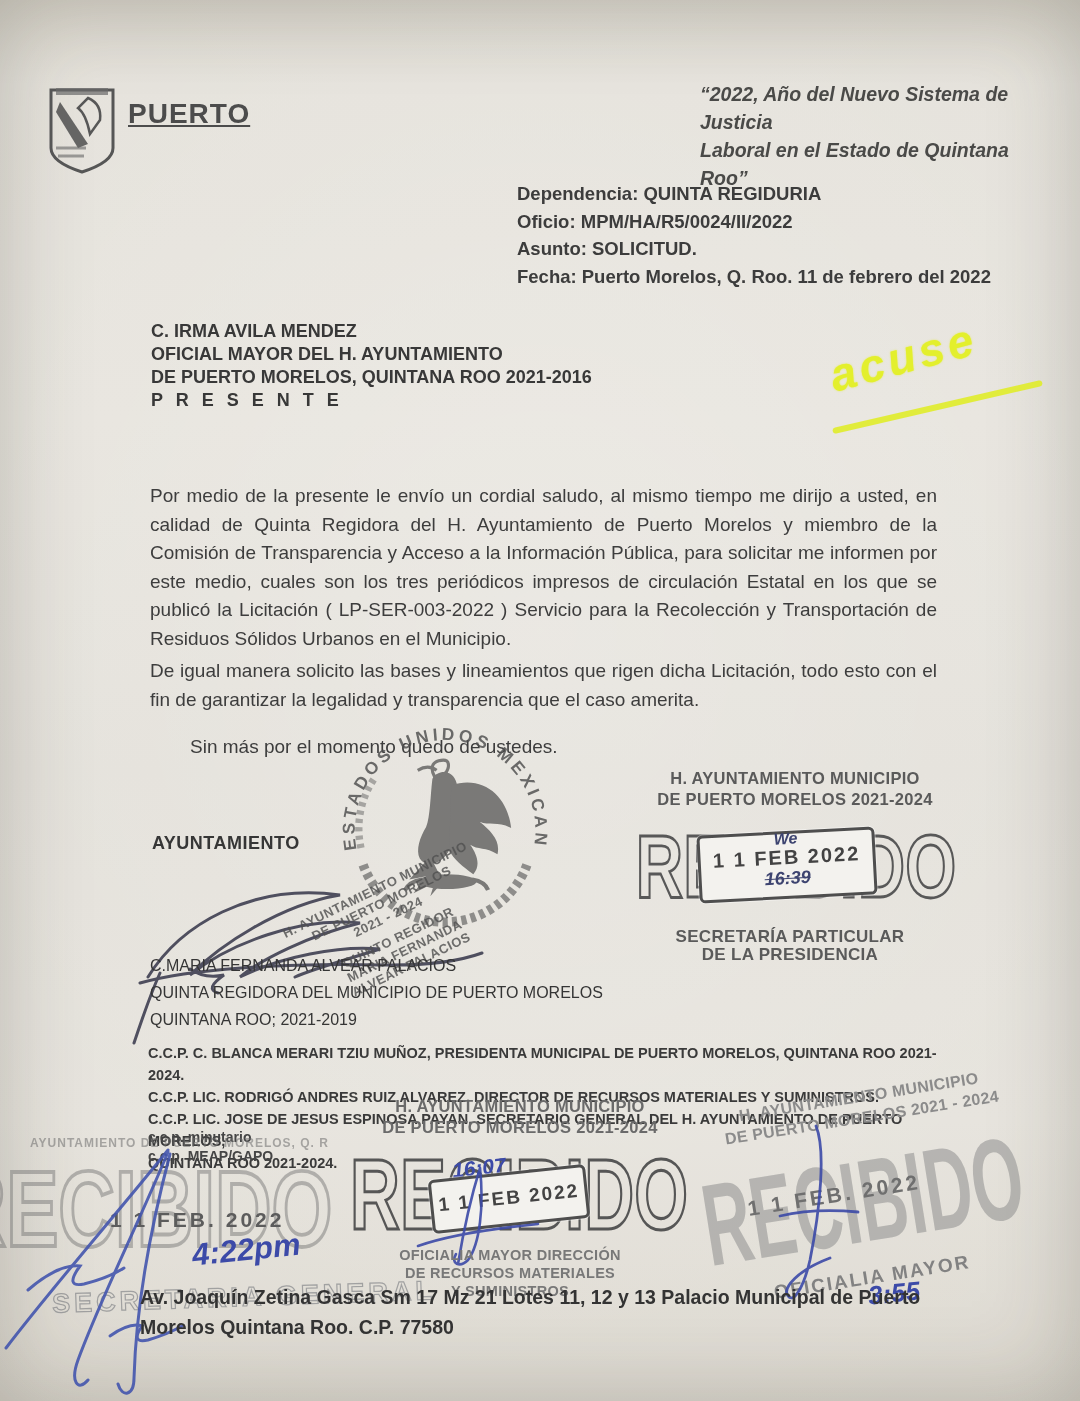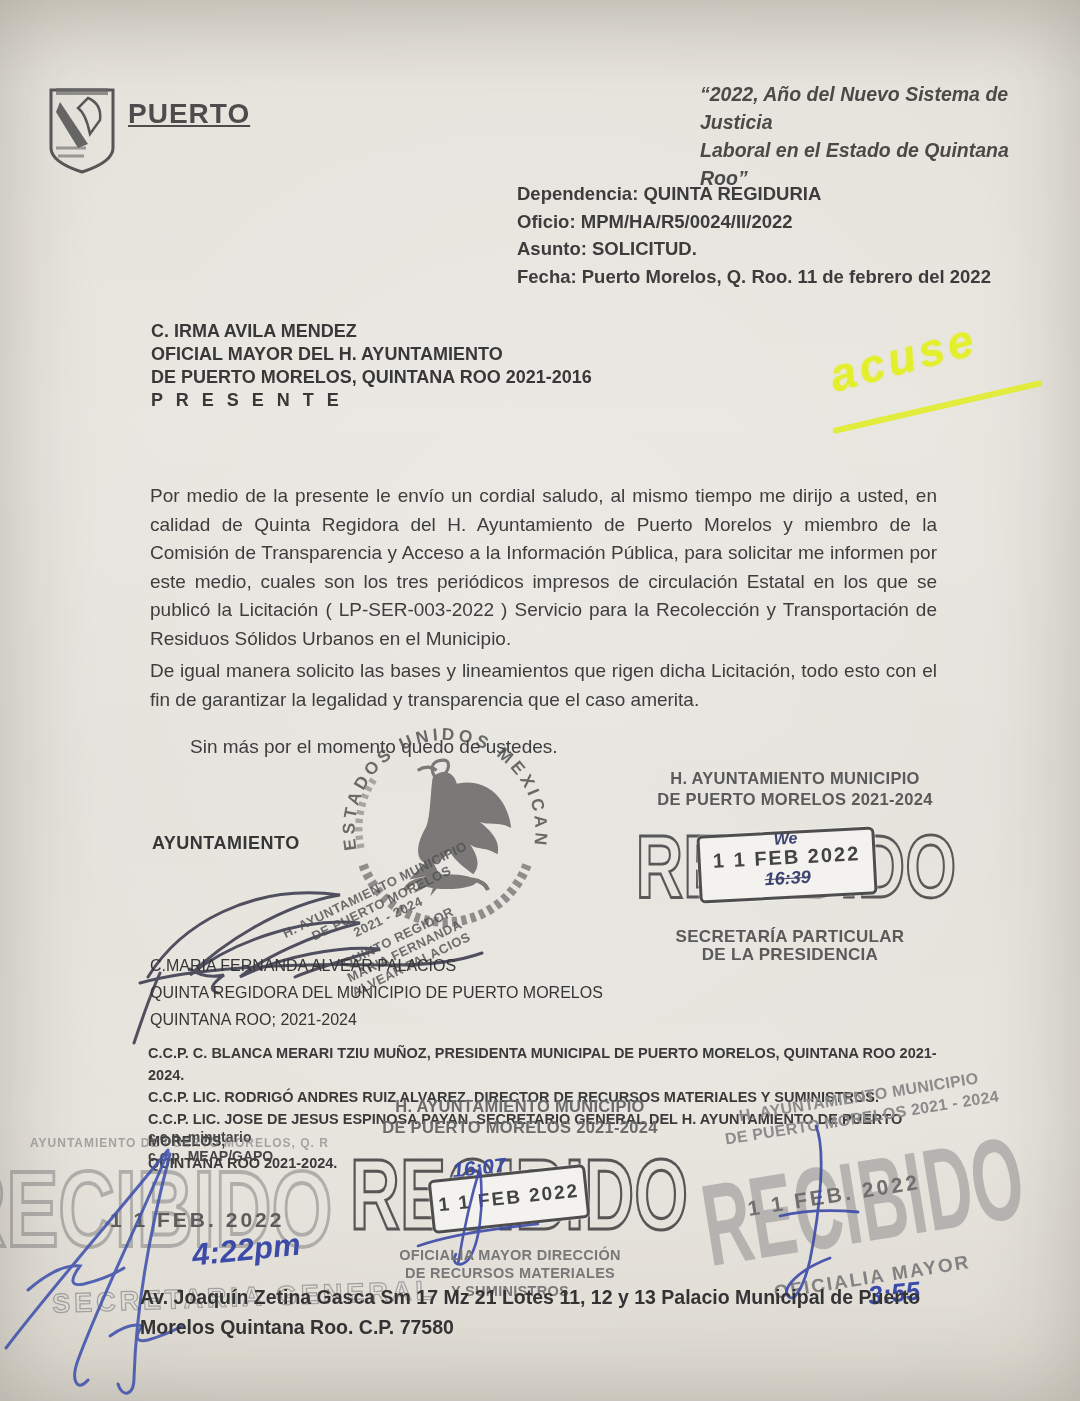--- a/index.html
+++ b/index.html
@@ -139,21 +139,21 @@
     <div>DE PUERTO MORELOS</div>
     <div>2021 - 2024</div>
     <div style="margin-top:8px;">QUINTO REGIDOR</div>
     <div>MARIA FERNANDA</div>
     <div>ALVEAR PALACIOS</div>
   </div>
 
   <div class="abs name-block" style="left:150px;top:952px;">
     <div>C.MARIA FERNANDA ALVEAR PALACIOS</div>
     <div>QUINTA REGIDORA DEL MUNICIPIO DE PUERTO MORELOS</div>
-    <div>QUINTANA ROO; 2021-2024</div>
+    <div>QUINTANA ROO; 2021-2019</div>
   </div>
 
   <div class="abs ccp" style="left:148px;top:1042px;width:800px;">
     <div>C.C.P.  C. BLANCA MERARI TZIU MUÑOZ, PRESIDENTA MUNICIPAL DE PUERTO MORELOS, QUINTANA ROO 2021-2024.</div>
     <div>C.C.P.  LIC. RODRIGÓ ANDRES RUIZ ALVAREZ, DIRECTOR DE RECURSOS MATERIALES Y SUMINISTROS.</div>
     <div>C.C.P.  LIC. JOSE DE JESUS ESPINOSA PAYAN, SECRETARIO GENERAL DEL H. AYUNTAMIENTO DE PUERTO MORELOS,</div>
     <div>QUINTANA ROO 2021-2024.</div>
   </div>
   <div class="abs ccp-small" style="left:148px;top:1128px;">c.c.p. minutario</div>
   <div class="abs ccp-small" style="left:148px;top:1147px;">c.c.p. MEAP/GAPO</div>

